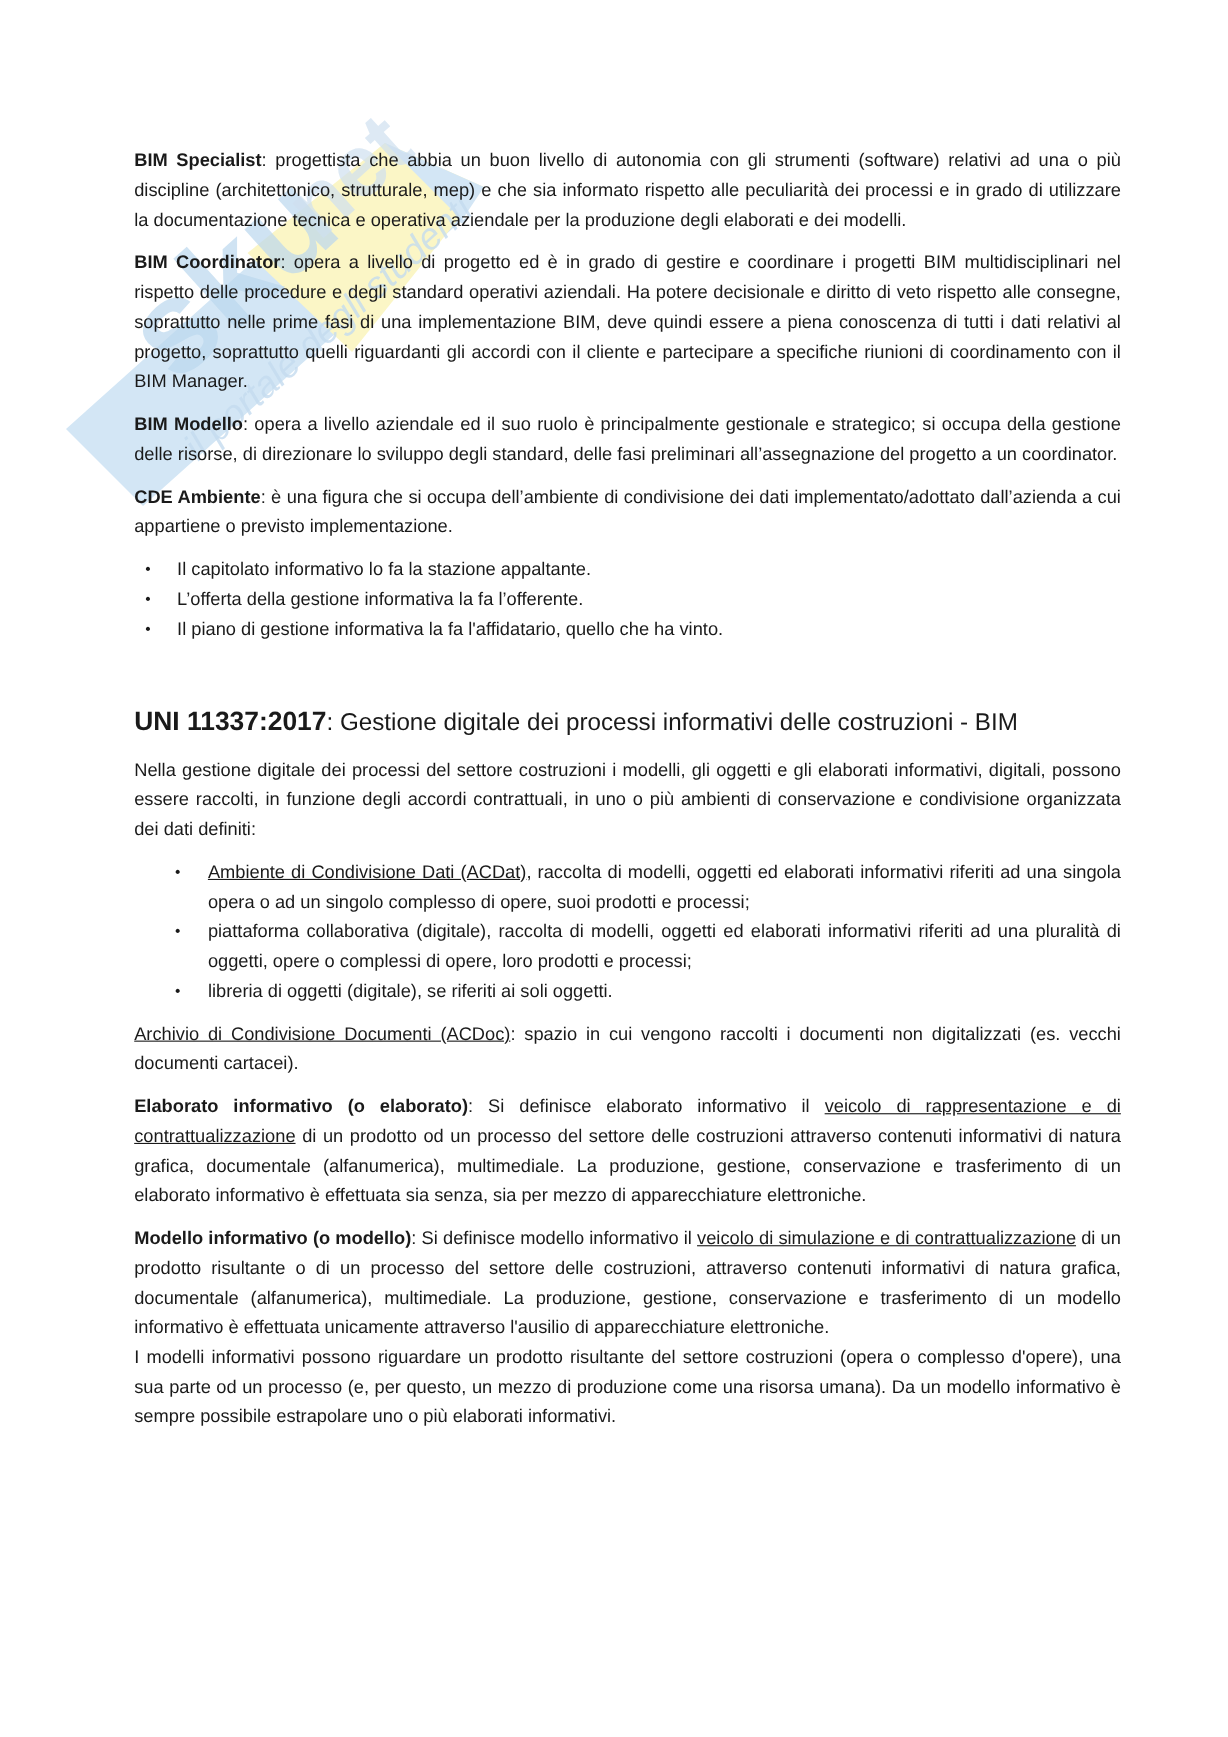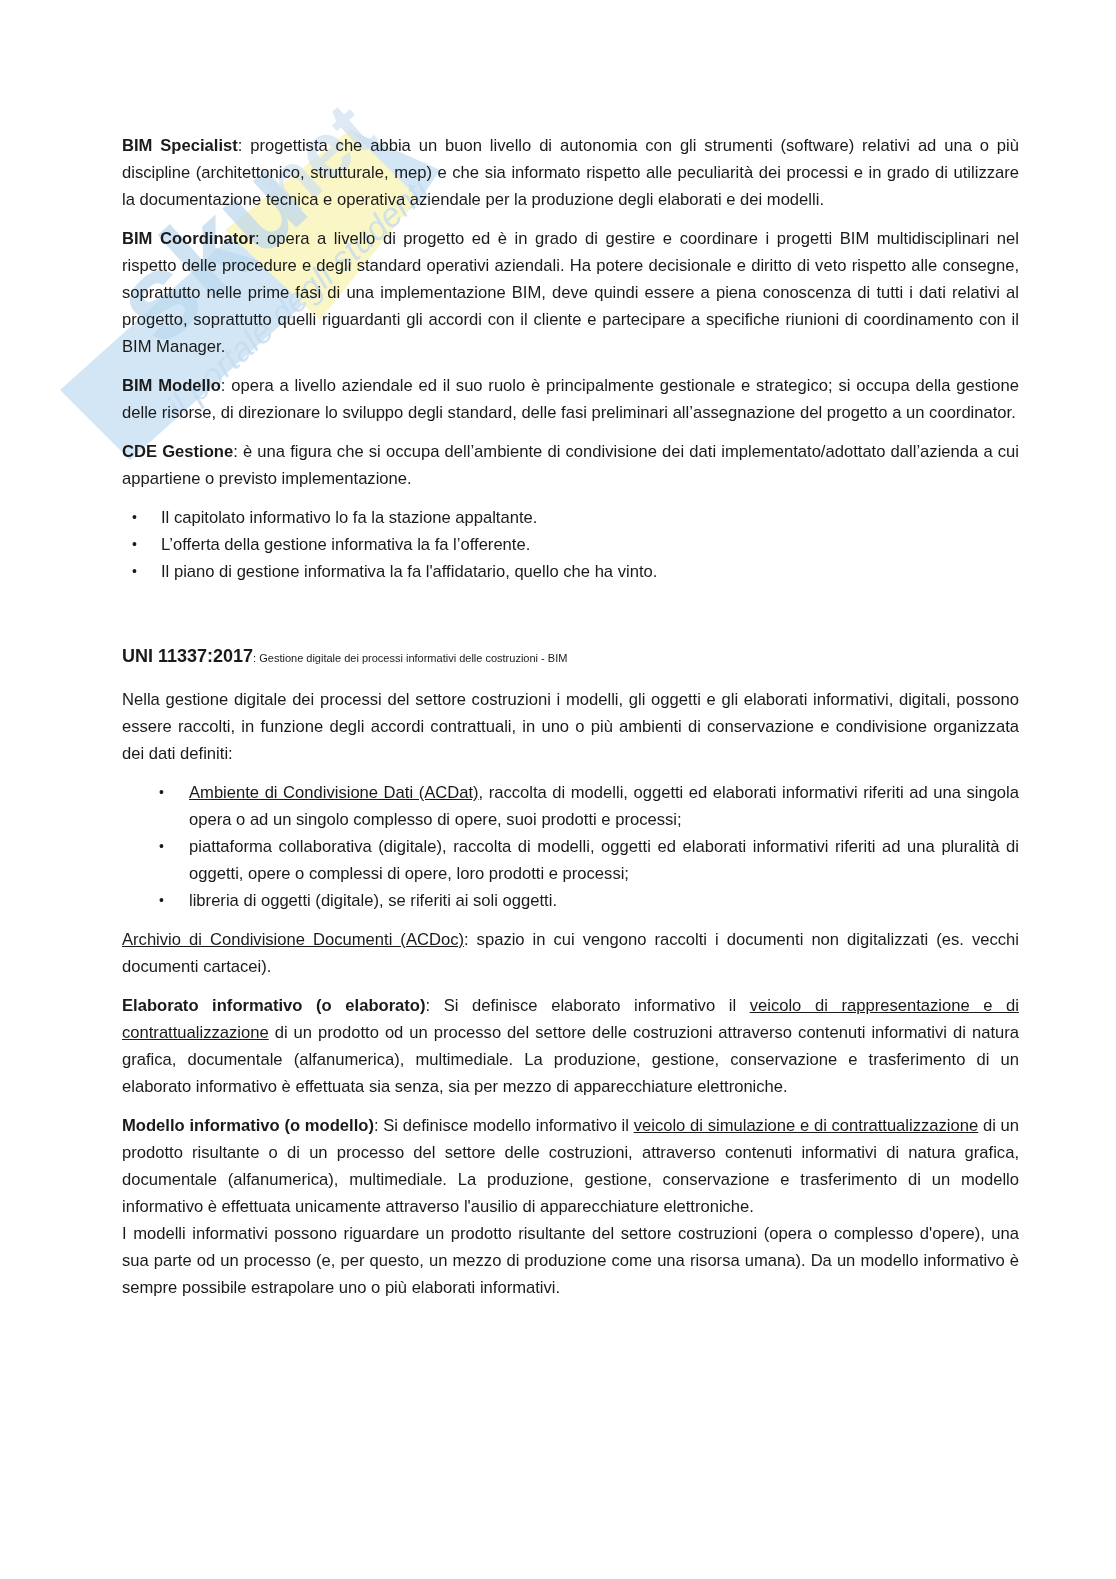--- a/index.html
+++ b/index.html
@@ -21,22 +21,22 @@
   u { }
   ul { margin: 0; padding: 0; list-style: none; }
   ul.list-a li { position: relative; padding-left: 39px; }
   ul.list-b li { position: relative; padding-left: 67px; text-align: justify; }
   ul li .bullet {
     position: absolute; top: 0; font-size: 14px;
   }
   ul.list-a li .bullet { left: 10px; }
   ul.list-b li .bullet { left: 37px; }
   .heading-row { margin-top: 58px; margin-bottom: 14px; }
-  .heading-code { font-size: 18px; font-weight: bold; }
-  .heading-sub { font-size: 11px; }
+  .heading-code { font-size: 24px; font-weight: bold; }
+  .heading-sub { font-size: 22px; }
 </style>
 </head>
 <body>
 
 <svg class="watermark" viewBox="0 0 480 440" xmlns="http://www.w3.org/2000/svg">
   <polygon points="40,370 330,110 400,180 110,440" fill="#d3e6f5"></polygon>
   <polygon points="205,210 330,110 420,150 300,300" fill="#fbf6c6"></polygon>
   <polygon points="330,110 420,150 400,180" fill="#d3e6f5"></polygon>
   <text x="140" y="330" transform="rotate(-42 140 330)" font-family="Liberation Sans, sans-serif" font-weight="bold" font-size="120" fill="#bcd8ee" opacity="0.7">sku</text>
   <text x="270" y="200" transform="rotate(-42 270 200)" font-family="Liberation Sans, sans-serif" font-weight="bold" font-size="80" fill="#cfe0f0" opacity="0.7">net</text>
@@ -48,21 +48,21 @@
   <p>
     <b>BIM Specialist</b><span>: progettista che abbia un buon livello di autonomia con gli strumenti (software) relativi ad una o più discipline (architettonico, strutturale, mep) e che sia informato rispetto alle peculiarità dei processi e in grado di utilizzare la documentazione tecnica e operativa aziendale per la produzione degli elaborati e dei modelli.</span>
   </p>
   <p>
     <b>BIM Coordinator</b><span>: opera a livello di progetto ed è in grado di gestire e coordinare i progetti BIM multidisciplinari nel rispetto delle procedure e degli standard operativi aziendali. Ha potere decisionale e diritto di veto rispetto alle consegne, soprattutto nelle prime fasi di una implementazione BIM, deve quindi essere a piena conoscenza di tutti i dati relativi al progetto, soprattutto quelli riguardanti gli accordi con il cliente e partecipare a specifiche riunioni di coordinamento con il BIM Manager.</span>
   </p>
   <p>
     <b>BIM Modello</b><span>: opera a livello aziendale ed il suo ruolo è principalmente gestionale e strategico; si occupa della gestione delle risorse, di direzionare lo sviluppo degli standard, delle fasi preliminari all’assegnazione del progetto a un coordinator.</span>
   </p>
   <p>
-    <b>CDE Gestione</b><span>: è una figura che si occupa dell’ambiente di condivisione dei dati implementato/adottato dall’azienda a cui appartiene o previsto implementazione.</span>
+    <b>CDE Ambiente</b><span>: è una figura che si occupa dell’ambiente di condivisione dei dati implementato/adottato dall’azienda a cui appartiene o previsto implementazione.</span>
   </p>
 
   <ul class="list-a">
     <li><span class="bullet">•</span><span>Il capitolato informativo lo fa la stazione appaltante.</span></li>
     <li><span class="bullet">•</span><span>L’offerta della gestione informativa la fa l’offerente.</span></li>
     <li><span class="bullet">•</span><span>Il piano di gestione informativa la fa l'affidatario, quello che ha vinto.</span></li>
   </ul>
 
   <div class="heading-row">
     <span class="heading-code">UNI 11337:2017</span><span class="heading-sub">: Gestione digitale dei processi informativi delle costruzioni - BIM</span>

